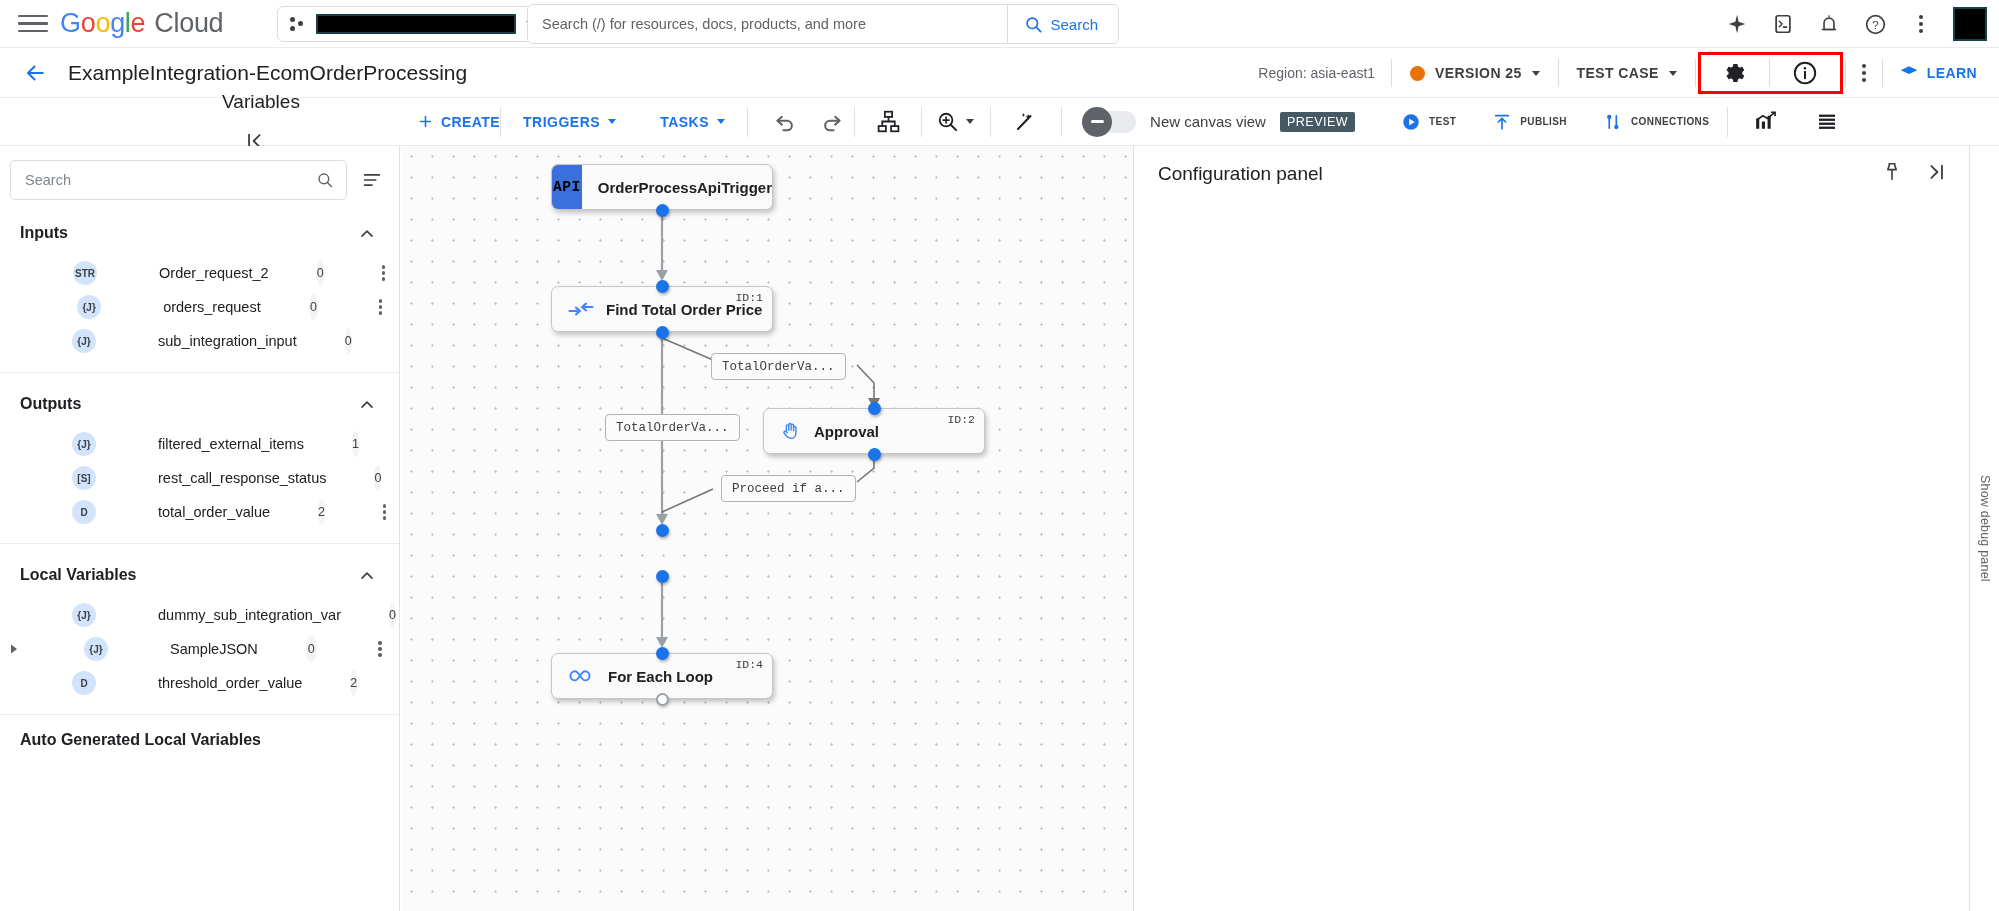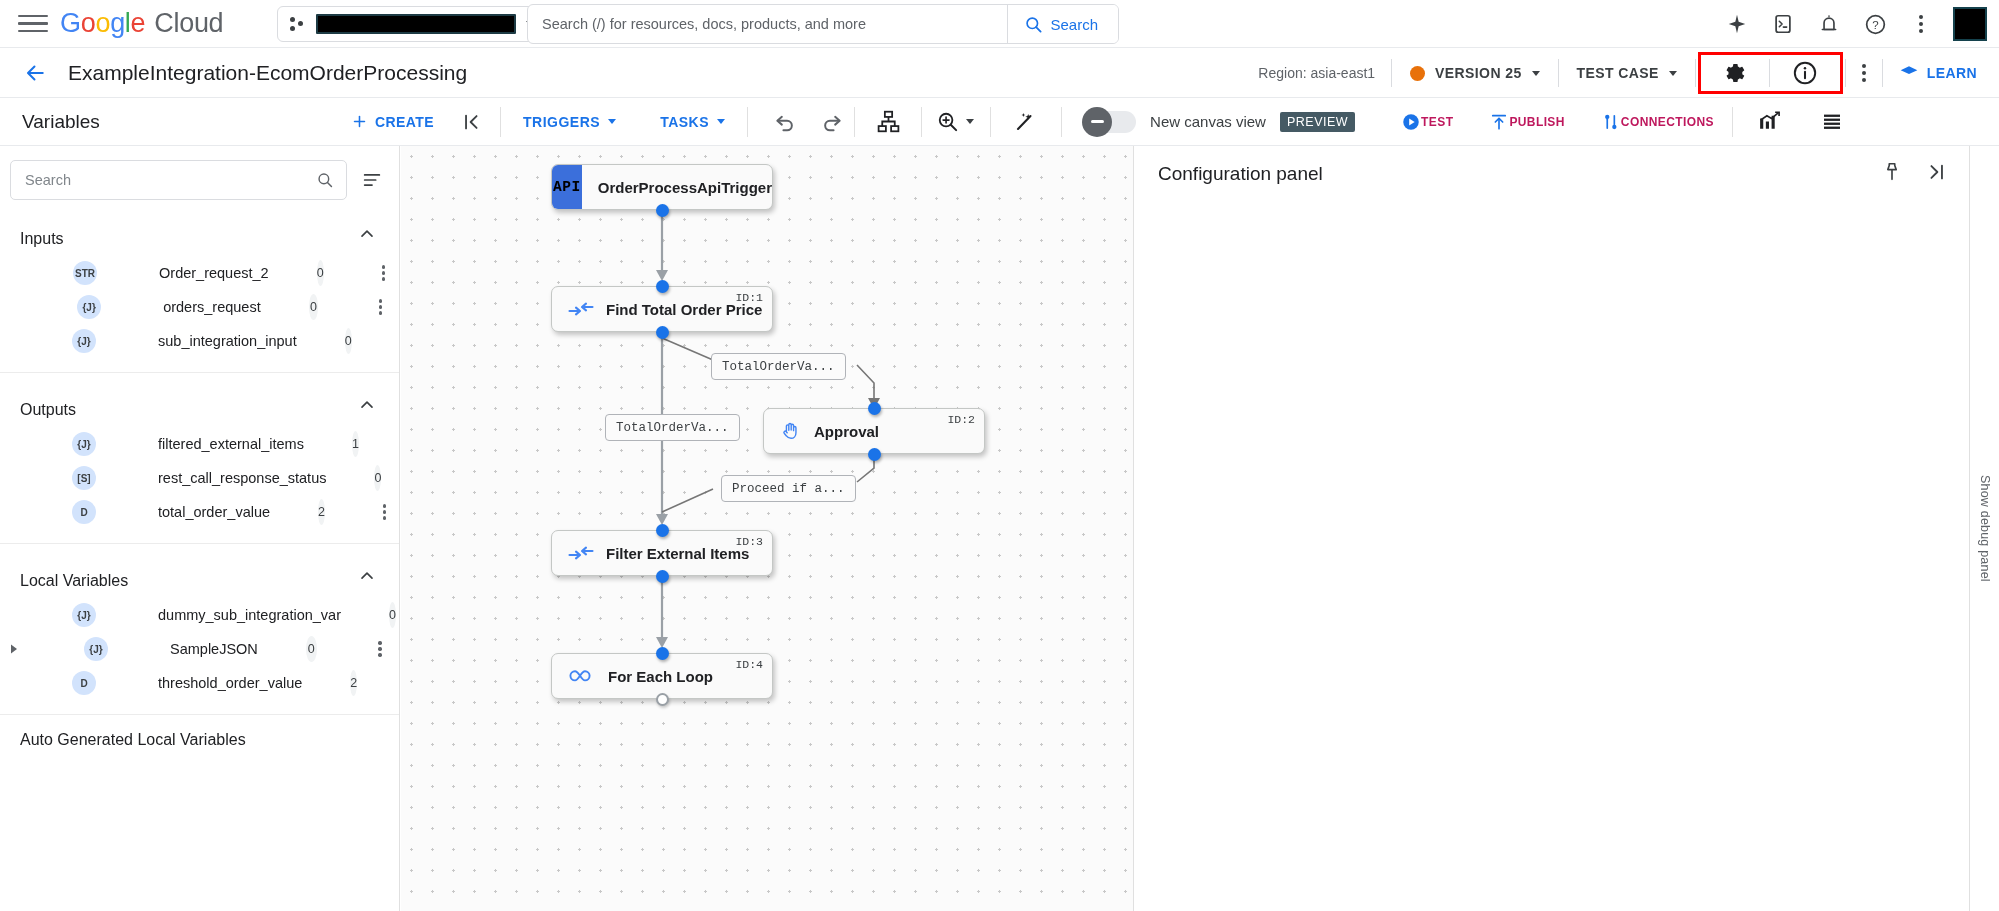--- a/index.html
+++ b/index.html
@@ -95,63 +95,63 @@
   }
   .redbox .tb-icon-btn { padding: 0 22px; }
   .tb-icon-btn { height: 42px; display: flex; align-items: center; justify-content: center; padding: 0 16px; cursor: pointer; }
   .learn-btn { display:flex; align-items:center; gap:8px; color:#1a73e8; font-size:14px; font-weight:bold; letter-spacing:.4px; padding:0 22px 0 16px; cursor:pointer; }
 
   
   .toolbar {
     position: absolute; top: 98px; left: 0; width: 1999px; height: 48px;
     background: #fff; border-bottom: 1px solid #e8eaed; display: flex; align-items: center;
   }
-  .tool-left { width: 500px; display: flex; align-items: center; }
+  .tool-left { width: 500px; display: flex; align-items: center; flex-direction: column; }
   .sidebar-title { font-size: 19px; color: #202124; margin-left: 22px; }
   .create-btn { margin-left: auto; display:flex; align-items:center; gap:7px; color:#1a73e8; font-size:14px; font-weight:bold; letter-spacing:.4px; cursor:pointer; }
   .collapse-btn { width: 48px; display:flex; align-items:center; justify-content:center; cursor:pointer; color:#3c4043; margin-left: 14px; margin-right: 4px;}
   .tool-divider { width: 1px; height: 30px; background: #e0e0e0; }
   .tool-menu { color:#1a73e8; font-size:14px; font-weight:bold; letter-spacing:.5px; display:flex; align-items:center; gap:8px; padding:0 22px; cursor:pointer; }
   .tool-ic { width: 46px; height:46px; display:flex; align-items:center; justify-content:center; cursor:pointer; }
   .toggle-wrap { display:flex; align-items:center; gap: 14px; padding-left: 22px; }
   .toggle {
     width: 52px; height: 22px; border-radius: 11px; background: #e8eaed; position: relative; cursor: pointer;
   }
   .toggle .knob {
     position: absolute; left: -2px; top: -4px; width: 30px; height: 30px;
     border-radius: 50%; background: #5f6368; display:flex; align-items:center; justify-content:center;
   }
   .toggle .knob::after { content:''; width: 13px; height: 2.5px; background:#fff; border-radius:2px; }
   .canvas-label { font-size: 15px; color: #3c4043; }
   .preview-badge {
     background: #455a64; color: #fff; font-size: 12.5px; letter-spacing: .5px;
     padding: 3px 7px; border-radius: 2px; font-weight: 500;
   }
-  .tbtn { display:flex; align-items:center; gap:0; color:#be185d; font-size:12px; font-weight:bold; letter-spacing:.4px; padding: 0 18px; cursor:pointer; }
+  .tbtn { display:flex; align-items:center; gap:8px; color:#404040; font-size:10px; font-weight:bold; letter-spacing:.4px; padding: 0 18px; cursor:pointer; }
 
   
   .leftpanel {
     position: absolute; top: 146px; left: 0; width: 400px; height: 765px;
     background: #fff; border-right: 1px solid #e0e0e0; overflow: hidden;
   }
   .search-row { display:flex; align-items:center; padding: 14px 14px 14px 10px; gap: 12px; }
   .var-search {
     flex: 1; height: 40px; border: 1px solid #dadce0; border-radius: 5px;
     display:flex; align-items:center; padding: 0 12px;
   }
   .var-search input {
     border: none; outline: none; flex:1; font-size: 14.5px; color:#3c4043;
     font-family:"Liberation Sans", sans-serif; background: transparent;
   }
   .var-search input::placeholder { color: #80868b; }
   .sort-ic { width: 26px; height: 26px; display:flex; align-items:center; justify-content:center; cursor:pointer; }
   .section { border-bottom: 1px solid #ececec; padding-bottom: 14px; }
   .section-head {
-    display: flex; align-items: flex-end; padding: 10px 22px 8px 20px;
-    font-size: 16px; font-weight: normal; color: #202124;
+    display: flex; align-items: flex-start; padding: 10px 22px 8px 20px;
+    font-size: 16px; font-weight: bold; color: #202124;
   }
   .section-head .chev { margin-left: auto; cursor: pointer; }
   .var-row { display:flex; align-items:center; height: 34px; padding-right: 14px; gap: 48px; }
   .var-caret { width: 22px; display:flex; align-items:center; justify-content:center; padding-left: 8px; }
   .var-badge {
     width: 24px; height: 24px; border-radius: 50%; background: #d2e3fc; color: #3c4043;
     font-size: 10px; display:flex; align-items:center; justify-content:center; flex: 0 0 24px;
     margin-left: 16px; font-weight: 600;
   }
   .var-name { font-size: 14.5px; color: #202124; margin-left: 14px; }
@@ -682,32 +682,20 @@
         <svg width="22" height="22" viewBox="0 0 24 24">
           <path d="M7 12.2 V6.6 a1.3 1.3 0 0 1 2.6 0 v4.6 M9.6 11 V5.2 a1.3 1.3 0 0 1 2.6 0 V11 M12.2 11 V6 a1.3 1.3 0 0 1 2.6 0 v5.2 M14.8 11.6 V8.4 a1.3 1.3 0 0 1 2.6 0 v5.4 c0 3.6-2.2 6.2-5.4 6.2 -2.4 0-3.8-.9-5-2.6 L4.6 14.4 a1.35 1.35 0 0 1 2.1-1.7 l1.1 1.3" fill="none" stroke="#4285f4" stroke-width="1.55" stroke-linecap="round" stroke-linejoin="round"></path>
         </svg>
       </span>
       <div class="ntitle" style="margin-left:12px">Approval</div>
       <div class="nid">ID:2</div>
     </div>
     <div class="port" style="left:467px; top:256px;"></div>
     <div class="port" style="left:467px; top:302px;"></div>
 
-    <div class="node" style="left:150px; top:384px; width:222px;">
-      <span style="margin-left:16px; display:flex; align-items:center;">
-        <svg width="26" height="18" viewBox="0 0 26 18">
-          <line x1="1.5" y1="11" x2="10" y2="11" stroke="#4285f4" stroke-width="2.1" stroke-linecap="round"></line>
-          <path d="M8 7.6 L12 11 L8 14.4" fill="none" stroke="#4285f4" stroke-width="2.1" stroke-linecap="round" stroke-linejoin="round"></path>
-          <line x1="24.5" y1="7" x2="16" y2="7" stroke="#4285f4" stroke-width="2.1" stroke-linecap="round"></line>
-          <path d="M18 3.6 L14 7 L18 10.4" fill="none" stroke="#4285f4" stroke-width="2.1" stroke-linecap="round" stroke-linejoin="round"></path>
-        </svg>
-      </span>
-      <div class="ntitle" style="margin-left:12px">Filter External Items</div>
-      <div class="nid">ID:3</div>
-    </div>
     <div class="port" style="left:255px; top:378px;"></div>
     <div class="port" style="left:255px; top:424px;"></div>
 
     <div class="node" style="left:150px; top:507px; width:222px;">
       <span style="margin-left:16px; display:flex; align-items:center;">
         <svg width="28" height="18" viewBox="0 0 28 18">
           <path d="M7 4.2 a4.6 4.6 0 1 0 0 9.2 c4 0 6-9.2 10-9.2 a4.6 4.6 0 1 1 0 9.2 c-4 0-6-9.2-10-9.2z" fill="none" stroke="#4285f4" stroke-width="1.9"></path>
         </svg>
       </span>
       <div class="ntitle" style="margin-left:12px">For Each Loop</div>

